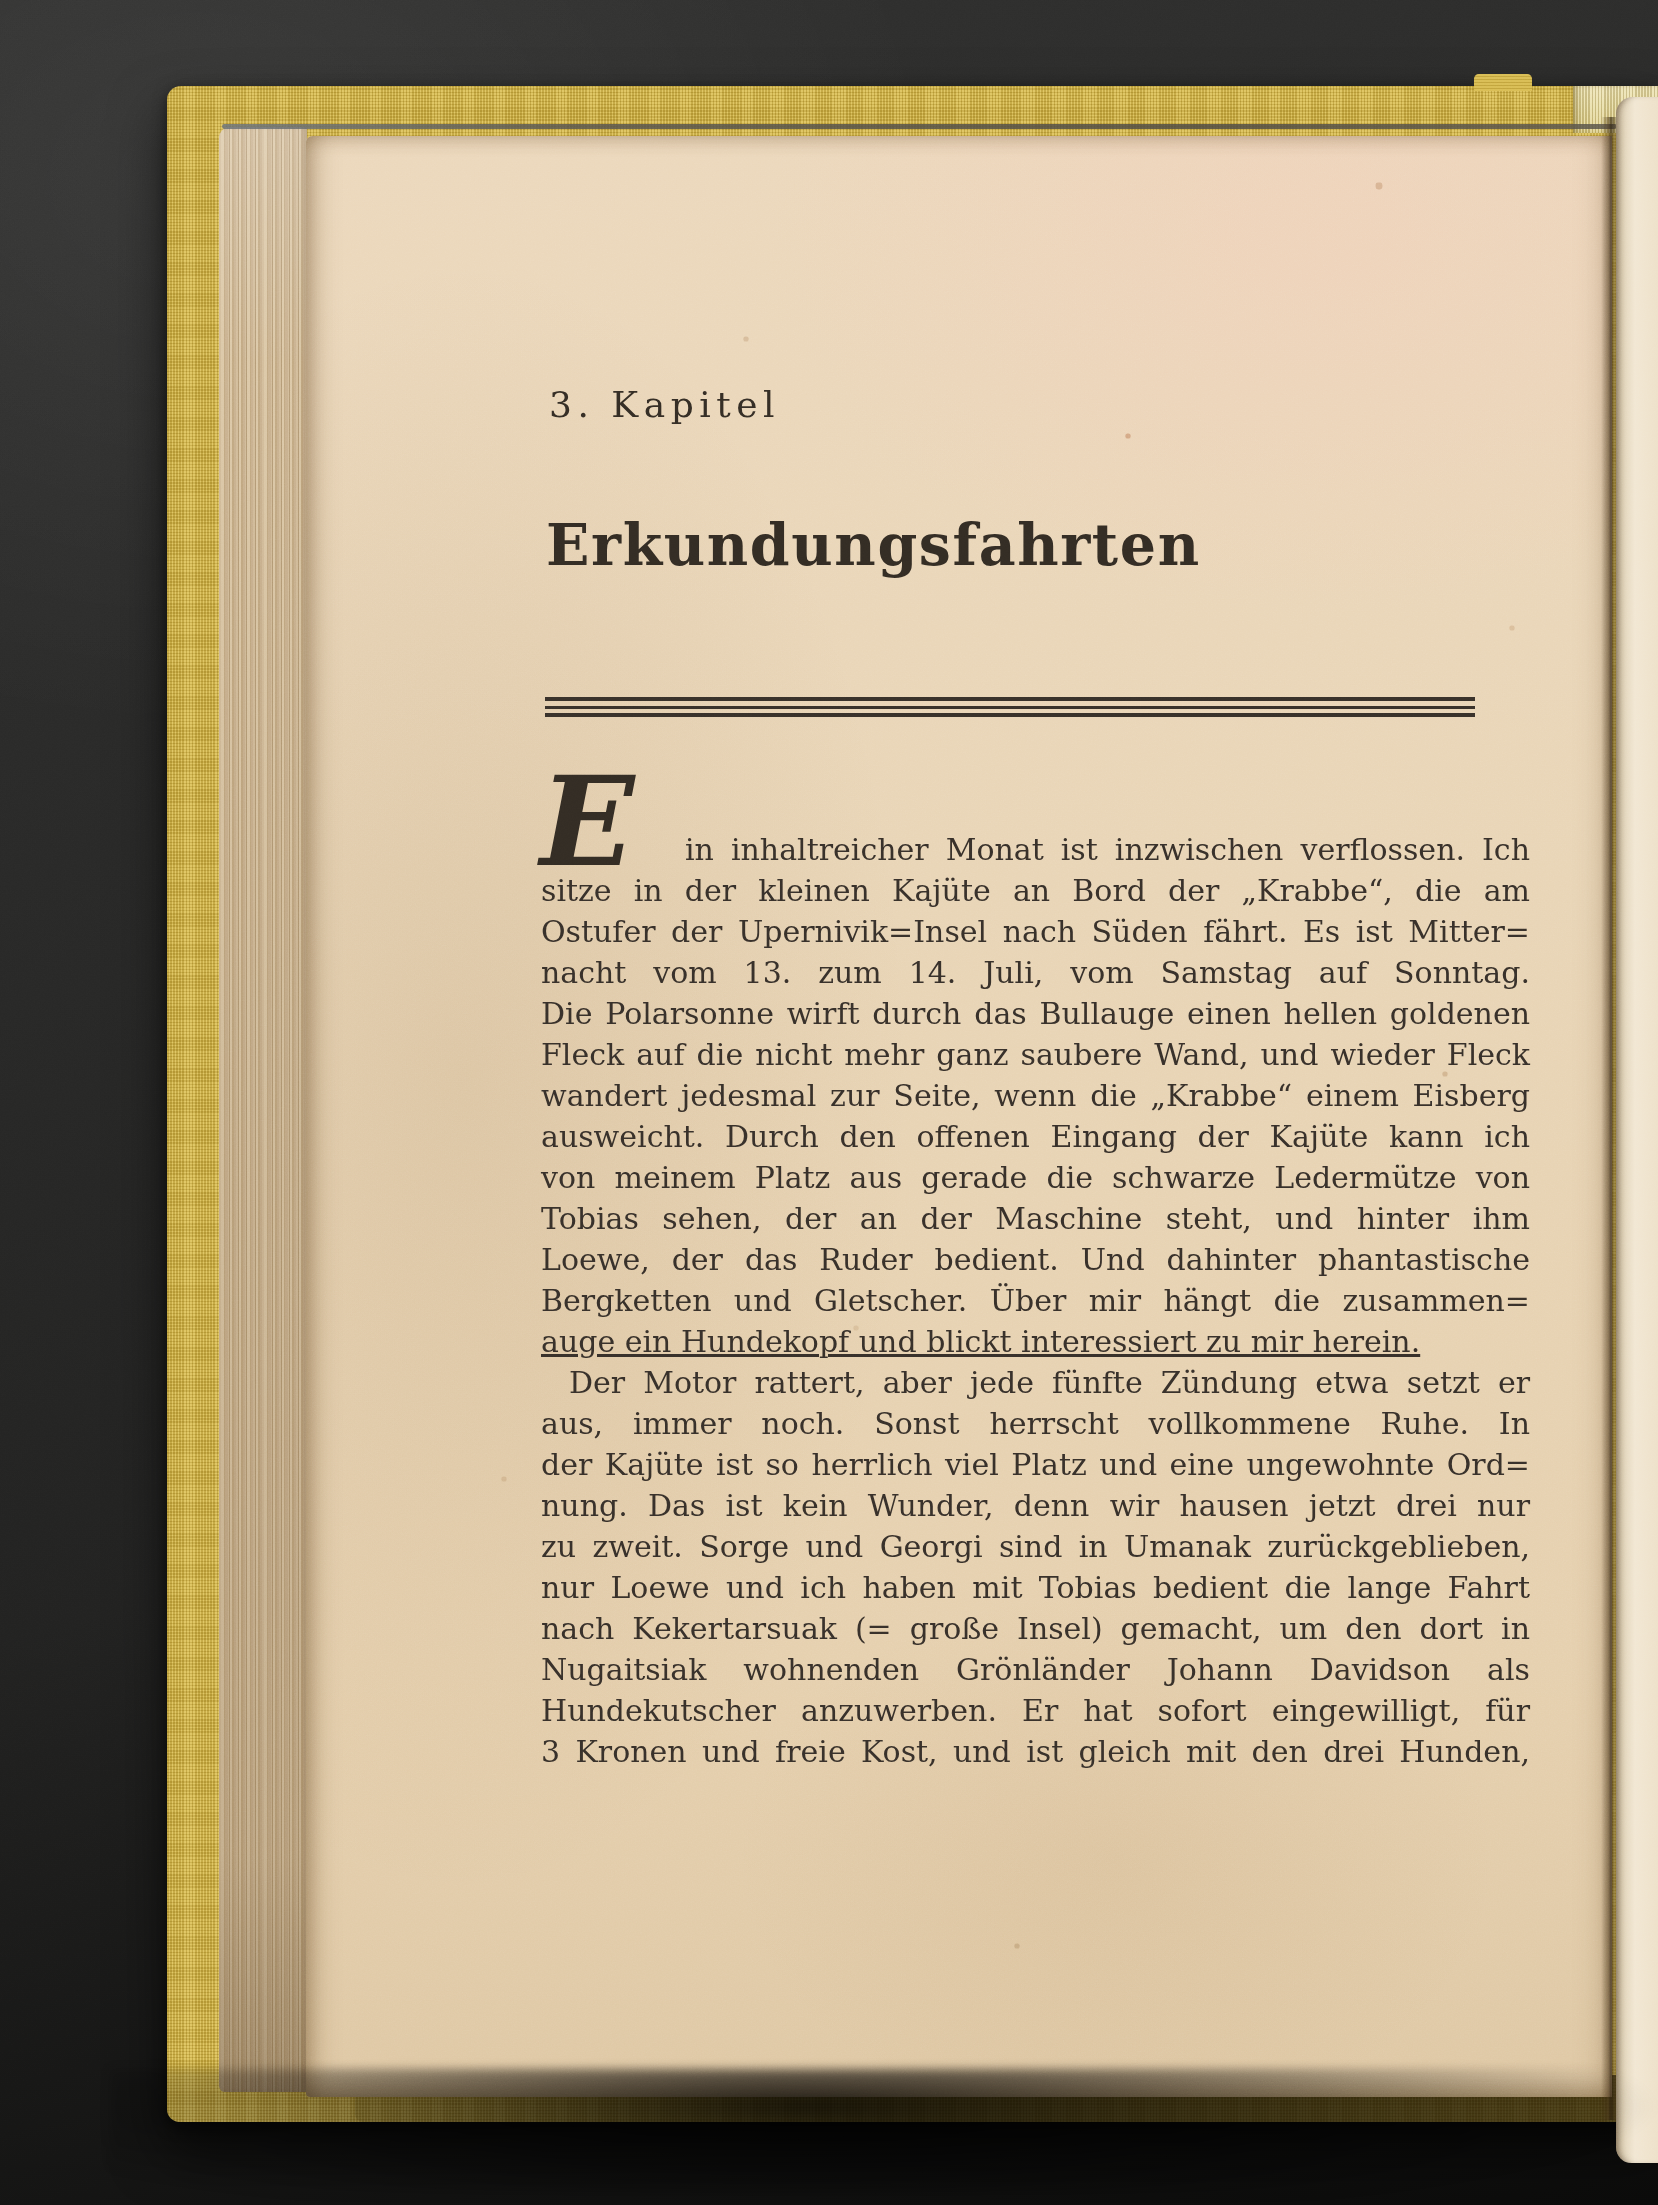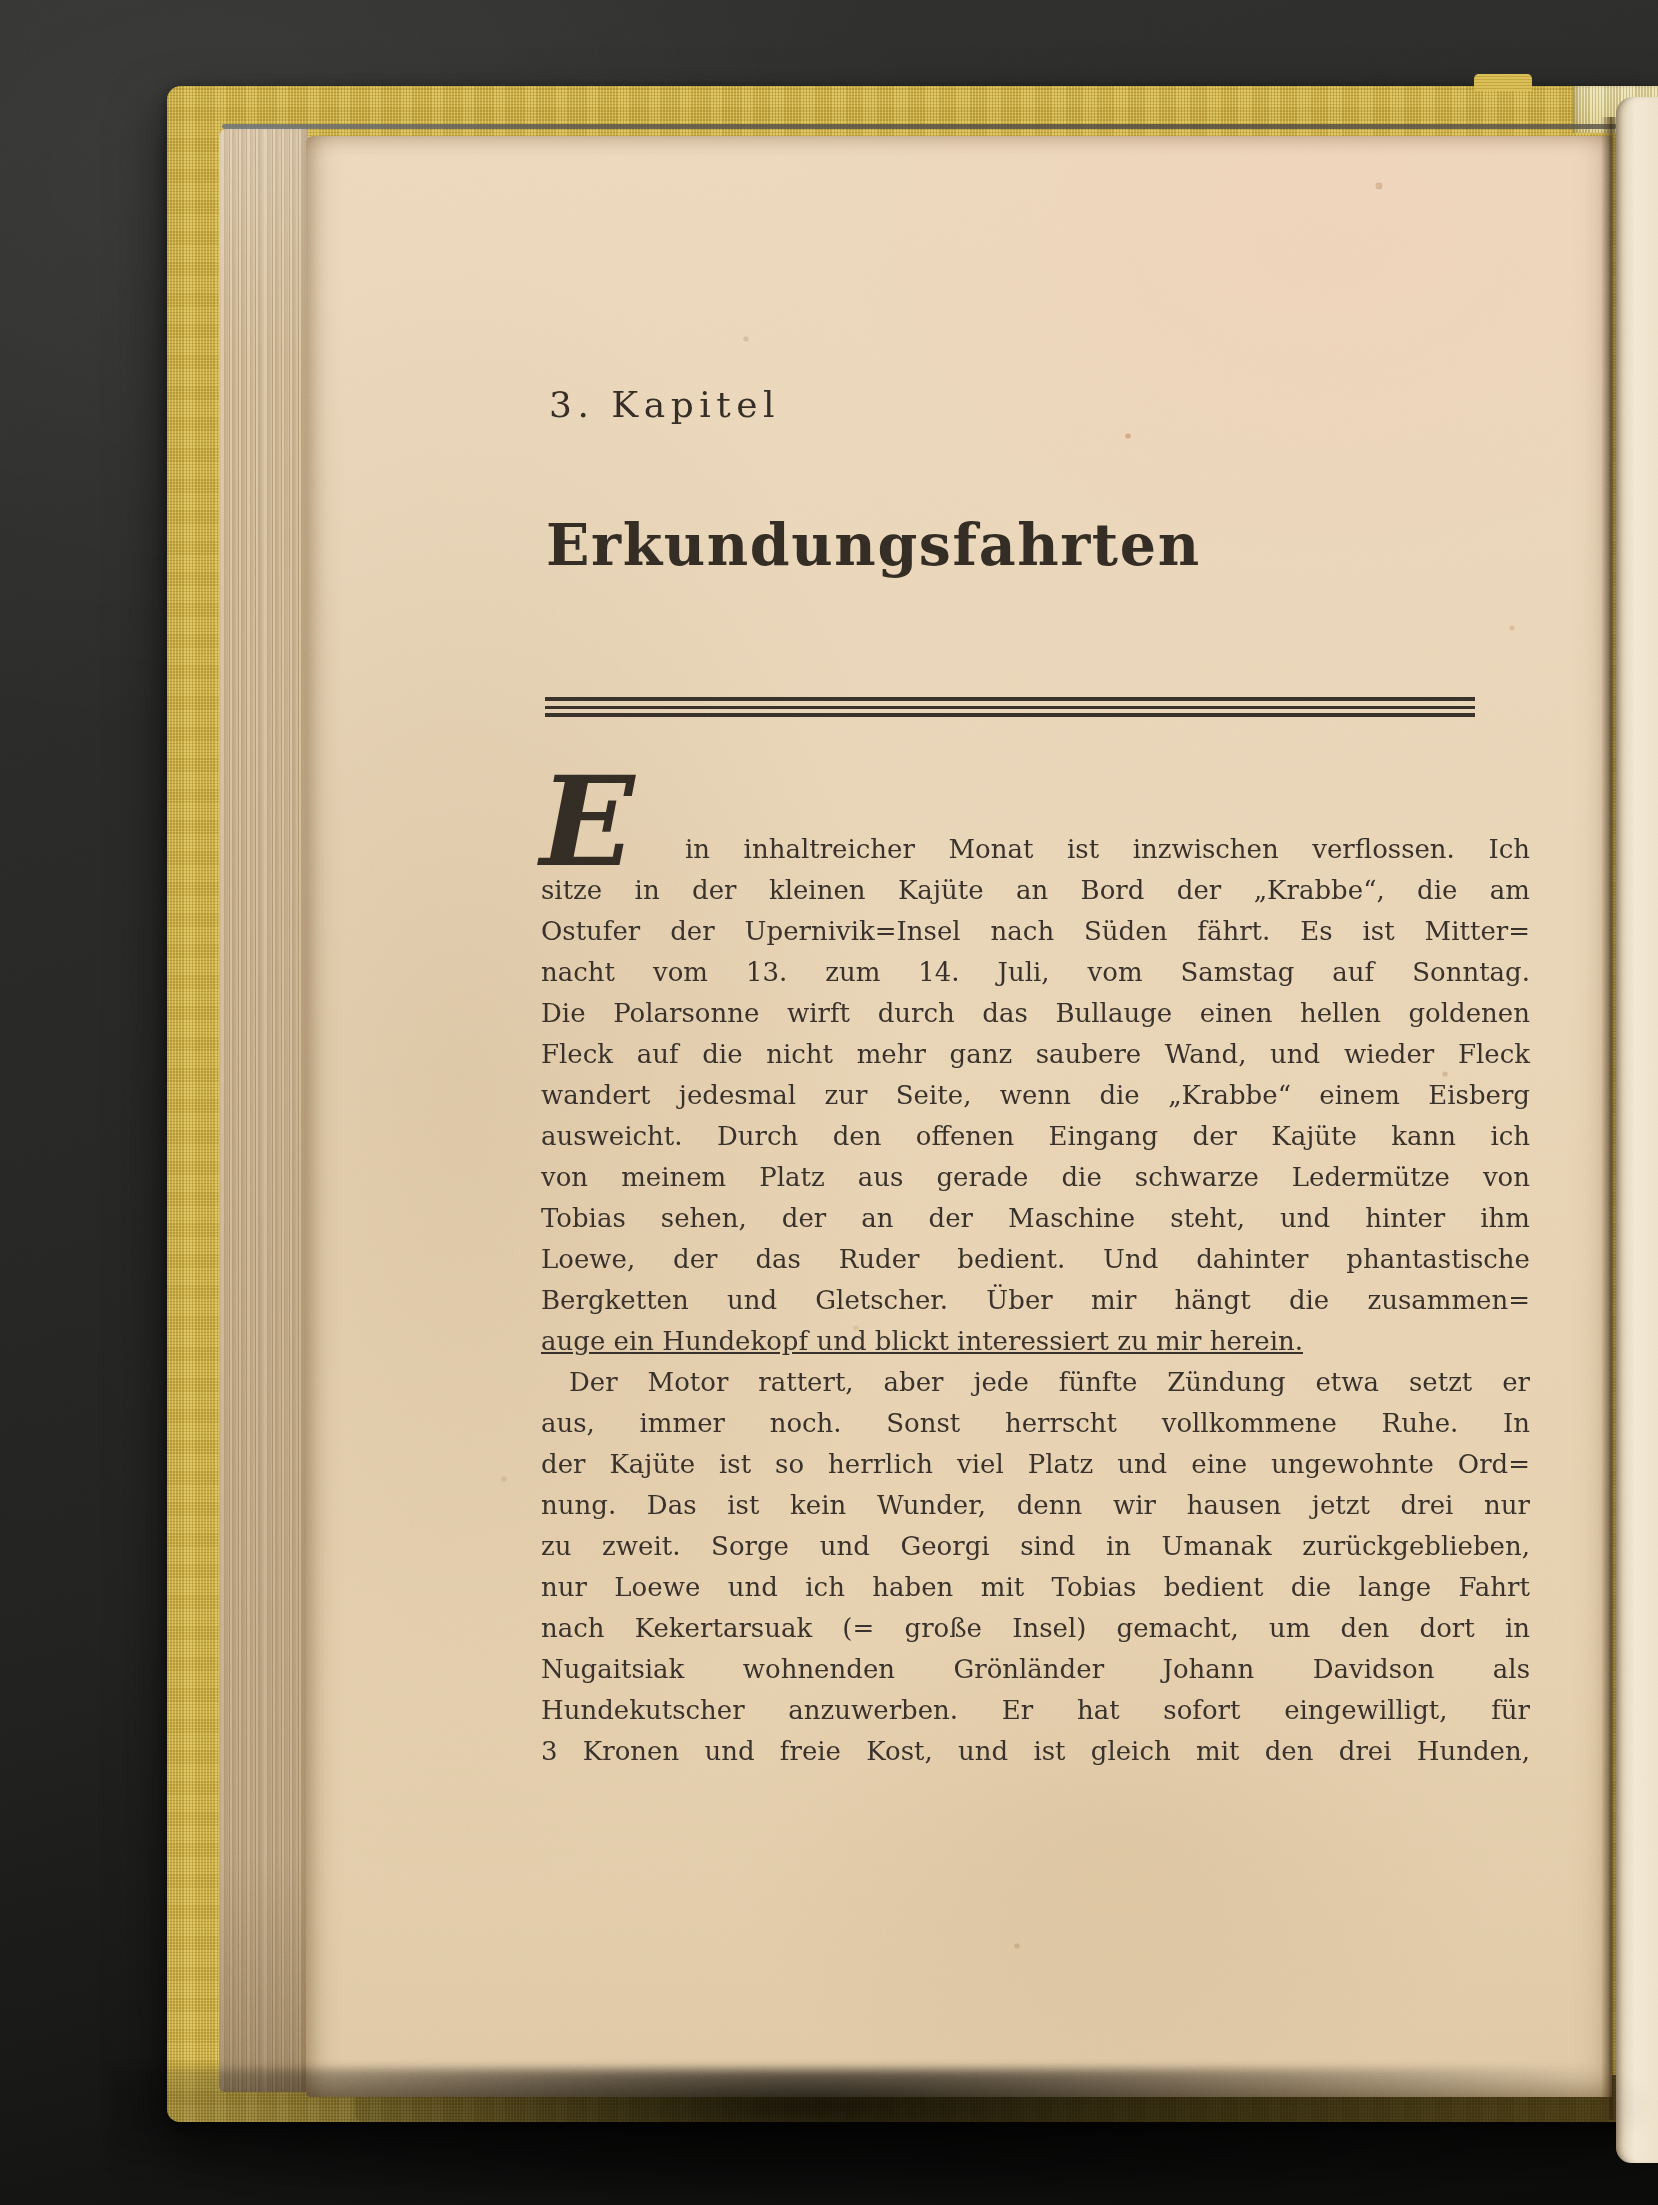--- a/index.html
+++ b/index.html
@@ -90,21 +90,21 @@
   .rule span{display:block;background:#38312a;}
   .rule span:nth-child(1){height:3.9px;margin-bottom:4.7px;}
   .rule span:nth-child(2){height:3.1px;margin-bottom:4.7px;}
   .rule span:nth-child(3){height:3.9px;}
   .dropcap{
     position:absolute;left:234px;top:624px;
     font-size:124px;line-height:1;font-style:italic;font-weight:600;color:#332c24;
   }
   .body{
     position:absolute;left:235px;top:693px;width:989px;
-    font-size:26px;line-height:41px;color:#37302a;
+    font-size:30px;line-height:41px;color:#37302a;
   }
   .line{text-align:justify;text-align-last:justify;}
   .line.end{text-align-last:left;text-decoration:underline;}
   .line.first{padding-left:144px;}
   .line.indent{text-indent:28px;}
   
   .gutter{
     position:absolute;left:1434px;top:31px;width:15.7px;height:2003px;
     background:linear-gradient(90deg, rgba(70,50,25,0), rgba(70,50,25,.45) 45%, rgba(40,28,12,.65) 62%, rgba(90,70,40,.25));
   }

